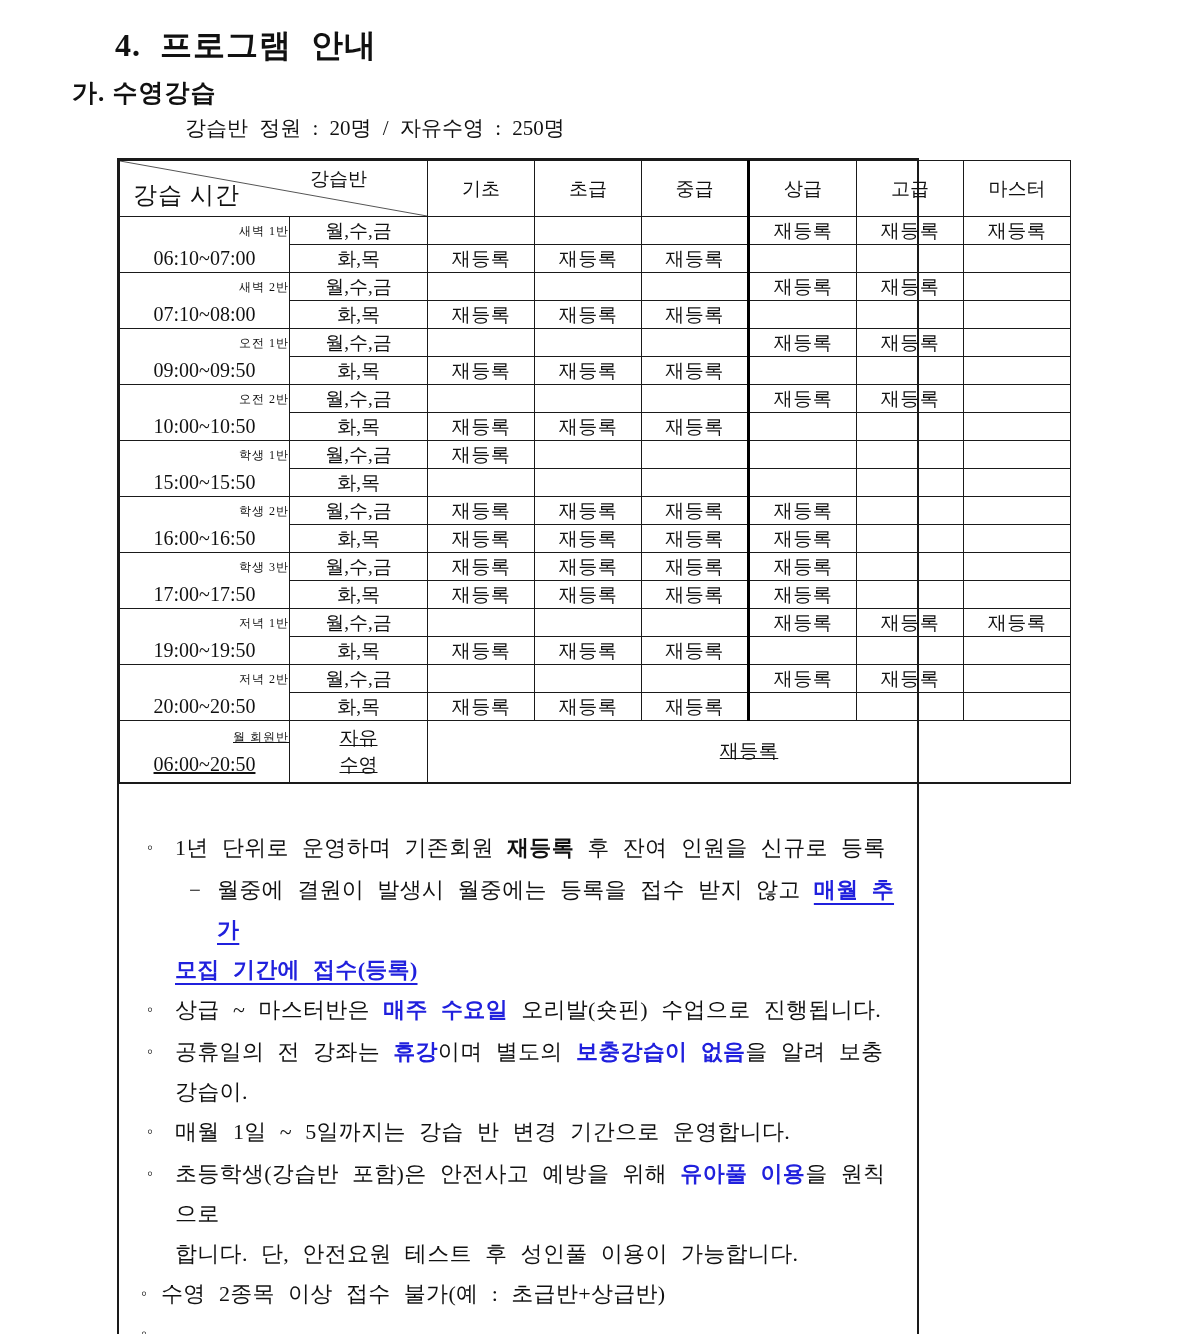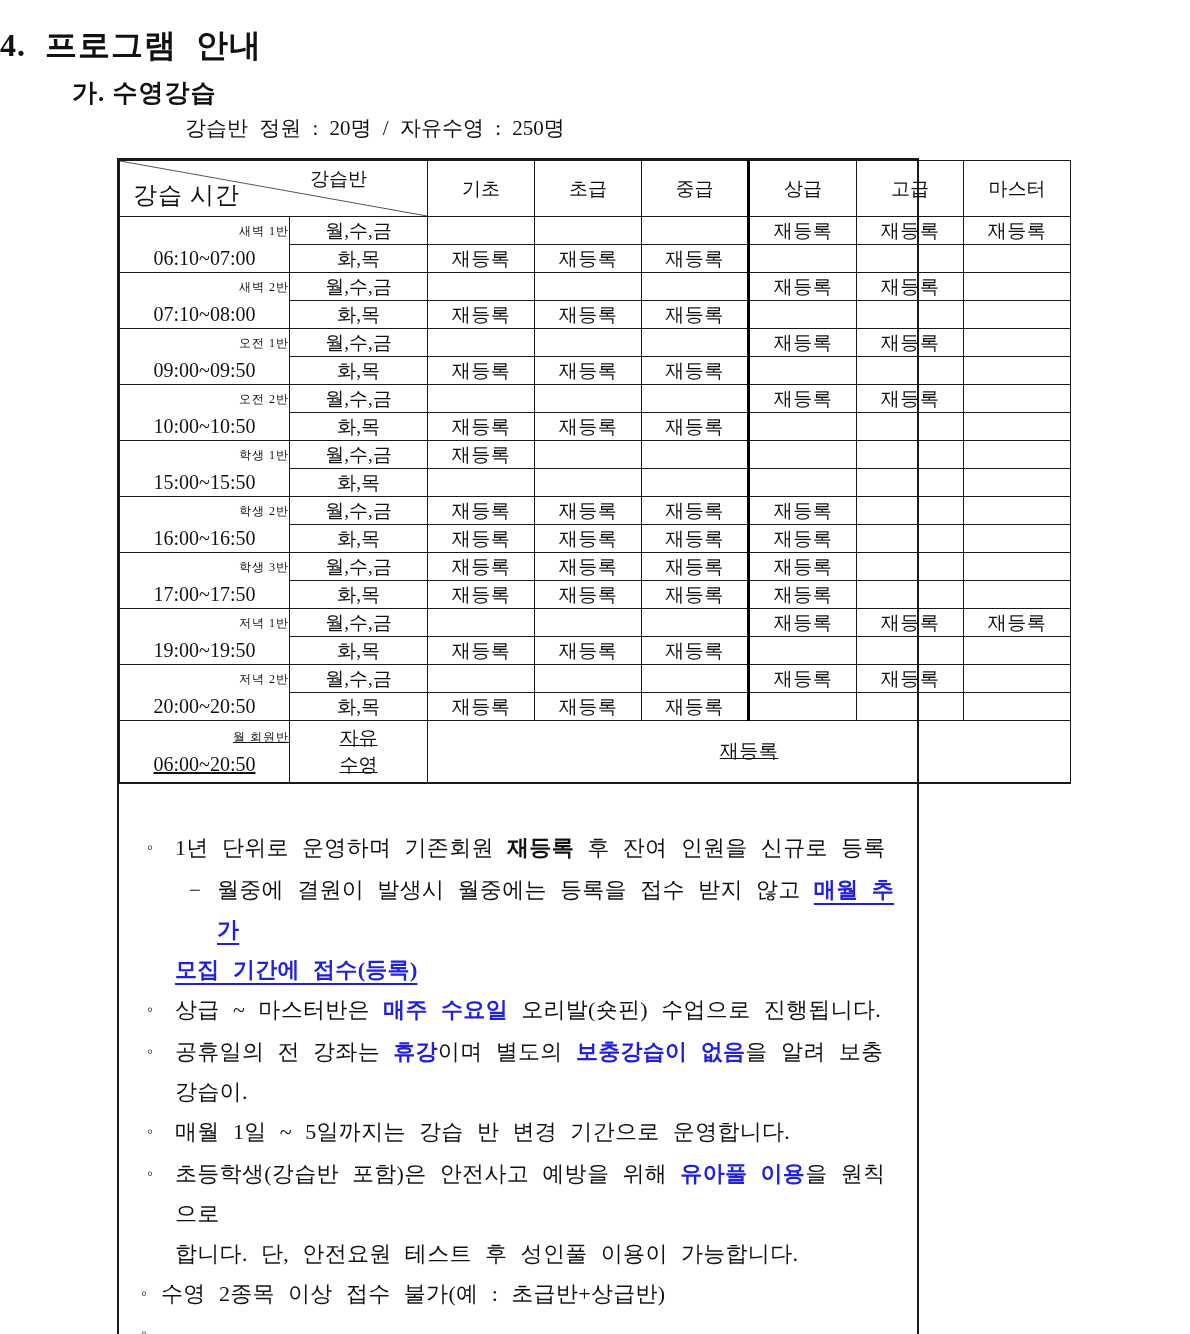--- a/index.html
+++ b/index.html
@@ -8,20 +8,21 @@
     --blue:#2020DD;
   }
   *{margin:0;padding:0;box-sizing:border-box;}
   html,body{width:1190px;height:1334px;background:#ffffff;overflow:hidden;}
   body{
     font-family:"Liberation Serif","DejaVu Serif",serif;
     color:var(--ink);
     padding-top:24px;
   }
   .page-title{
+    margin-left:115px;
     font-size:32px;
     font-weight:700;
     letter-spacing:1px;
     word-spacing:10px;
     height:40px;
   }
   .section-title{
     margin-left:72px;
     margin-top:12px;
     font-size:25px;

